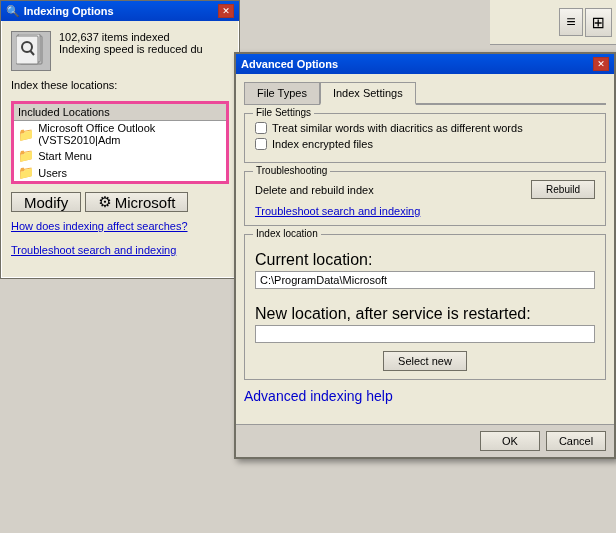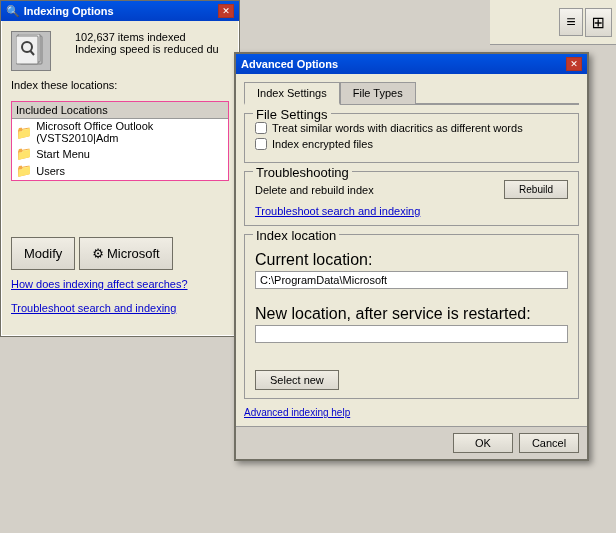--- a/index.html
+++ b/index.html
@@ -28,65 +28,65 @@
     .window-close-btn {
       background: #c0392b;
       color: white;
       border: 1px solid #a93226;
       width: 16px; height: 14px;
       font-size: 9px;
       cursor: pointer;
       display: flex; align-items: center; justify-content: center;
     }
     .indexing-body { padding: 10px; }
-    .indexing-info { display: flex; align-items: flex-start; gap: 24px; margin-bottom: 8px; }
+    .indexing-info { display: flex; align-items: flex-start; gap: 8px; margin-bottom: 8px; }
     .indexing-icon {
       width: 40px; height: 40px;
       background: #c0c0c0;
       border: 1px solid #808080;
       display: flex; align-items: center; justify-content: center;
       font-size: 20px;
       flex-shrink: 0;
     }
     .indexing-label { font-size: 11px; color: #000; margin-bottom: 10px; }
     .included-locations-box {
-      border: 1px solid #ec4899;
+      border: 3px solid #ec4899;
       background: #fff;
       min-height: 80px;
       margin-bottom: 8px;
     }
     .included-locations-header {
       background: #d4d0c8;
       border-bottom: 1px solid #999;
       padding: 2px 4px;
       font-size: 11px;
     }
     .location-item {
       display: flex; align-items: center; gap: 4px;
       padding: 1px 4px;
       font-size: 11px;
     }
     .folder-icon { color: #f0c040; font-size: 13px; }
     .bottom-buttons { display: flex; gap: 4px; margin-bottom: 8px; }
     .btn {
       background: linear-gradient(to bottom, #f0ede4, #dbd8cf);
       border: 1px solid #716f64;
-      padding: 8px 12px;
-      font-size: 13px;
-      cursor: pointer;
-      display: flex; align-items: center; gap: 3px; margin-top: 48px;
+      padding: 0 12px;
+      font-size: 15px;
+      cursor: pointer;
+      display: flex; align-items: center; gap: 3px;
     }
     .links-section { font-size: 11px; }
     .link { color: #0000cc; text-decoration: underline; cursor: pointer; display: block; margin-bottom: 12px; }
 
     
     .advanced-dialog {
       position: absolute;
       top: 52px; left: 234px;
-      width: 355px;
+      width: 382px;
       background: #ece9d8;
       border: 2px solid #716f64;
       box-shadow: 3px 3px 6px rgba(0,0,0,0.4);
     }
     .advanced-titlebar {
       background: linear-gradient(to bottom, #0054e3, #003fc7);
       color: white;
       padding: 3px 5px;
       display: flex;
       align-items: center;
@@ -113,21 +113,21 @@
       border: 1px solid #999;
       padding: 8px 10px;
       margin-bottom: 8px;
       position: relative;
     }
     .group-box-label {
       position: absolute;
       top: -7px; left: 8px;
       background: #ece9d8;
       padding: 0 3px;
-      font-size: 13px;
+      font-size: 10px;
     }
     .checkbox-row { display: flex; align-items: center; gap: 5px; margin-bottom: 4px; font-size: 11px; }
     .checkbox-row input[type=checkbox] { width: 12px; height: 12px; }
     .rebuild-row { display: flex; align-items: center; justify-content: space-between; margin-bottom: 6px; }
     .rebuild-text { font-size: 11px; }
     .rebuild-btn {
       background: linear-gradient(to bottom, #f0ede4, #dbd8cf);
       border: 1px solid #716f64;
       padding: 3px 14px;
       font-size: 10px;
@@ -136,29 +136,29 @@
     .troubleshoot-link { color: #0000cc; text-decoration: underline; cursor: pointer; font-size: 11px; display: block; margin-top: 4px; }
     .field-label { font-size: 16px; margin-bottom: 2px; margin-top: 8px; }
     .text-input {
       width: 100%;
       border: 1px solid #999;
       background: #fff;
       padding: 2px 4px;
       font-size: 11px;
       margin-bottom: 8px;
     }
-    .select-new-row { display: flex; justify-content: flex-start; margin-top: 19px; }
+    .select-new-row { display: flex; justify-content: center; margin-top: 0; }
     .select-new-btn {
       background: linear-gradient(to bottom, #f0ede4, #dbd8cf);
       border: 1px solid #716f64;
       padding: 3px 14px;
       font-size: 11px;
       cursor: pointer;
     }
-    .adv-help-link { color: #0000cc; text-decoration: underline; cursor: pointer; font-size: 10px; display: block; margin-top: 4px; margin-bottom: 0; }
+    .adv-help-link { color: #0000cc; cursor: pointer; font-size: 14px; display: block; margin-top: 4px; margin-bottom: 12px; }
     .dialog-footer { display: flex; justify-content: flex-end; gap: 6px; padding: 6px 8px; background: #d4d0c8; border-top: 1px solid #999; }
     .ok-btn, .cancel-btn {
       background: linear-gradient(to bottom, #f0ede4, #dbd8cf);
       border: 1px solid #716f64;
       padding: 3px 8px;
       font-size: 11px;
       cursor: pointer;
       min-width: 60px;
     }
     .toolbar-btn {
@@ -233,22 +233,22 @@
 </div>
 
 <div class="advanced-dialog">
   <div class="advanced-titlebar">
     <span>Advanced Options</span>
     <button class="window-close-btn">✕</button>
   </div>
   <div class="advanced-body">
 
     <div class="tab-bar">
+      <div class="tab">File Types</div>
       <div class="tab active">Index Settings</div>
-      <div class="tab">File Types</div>
     </div>
 
     <div class="group-box">
       <span class="group-box-label">File Settings</span>
       <div class="checkbox-row">
         <input type="checkbox" style="">
         <span>Treat similar words with diacritics as different words</span>
       </div>
       <div class="checkbox-row">
         <input type="checkbox" style="">

